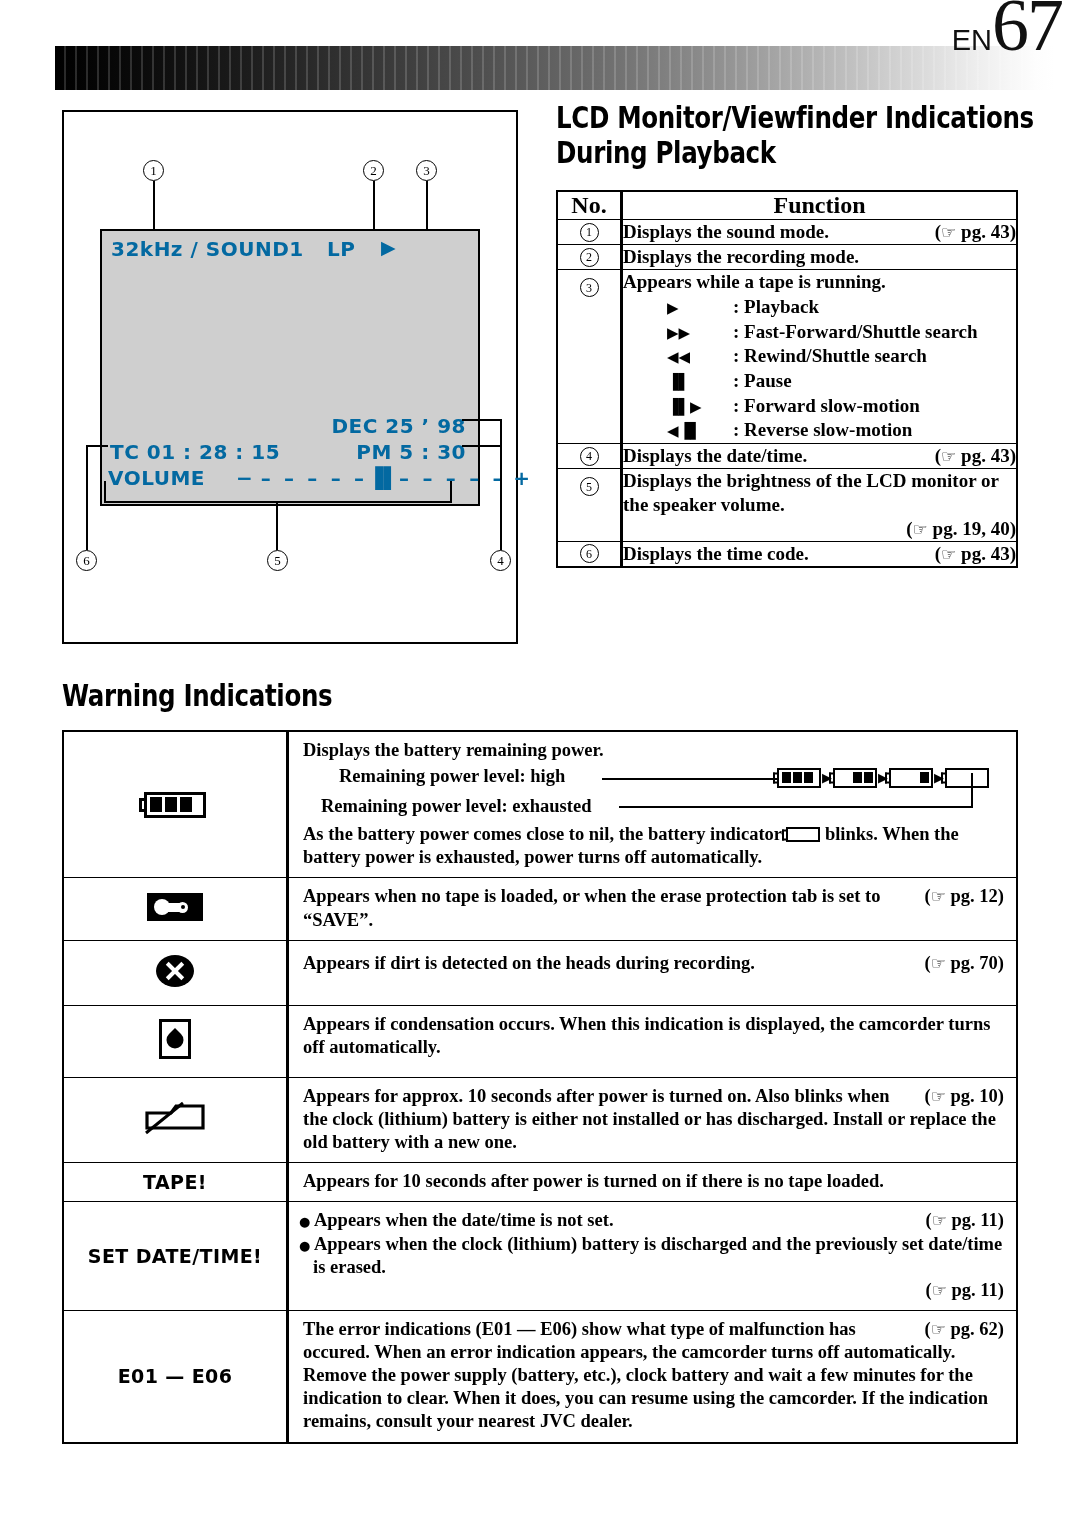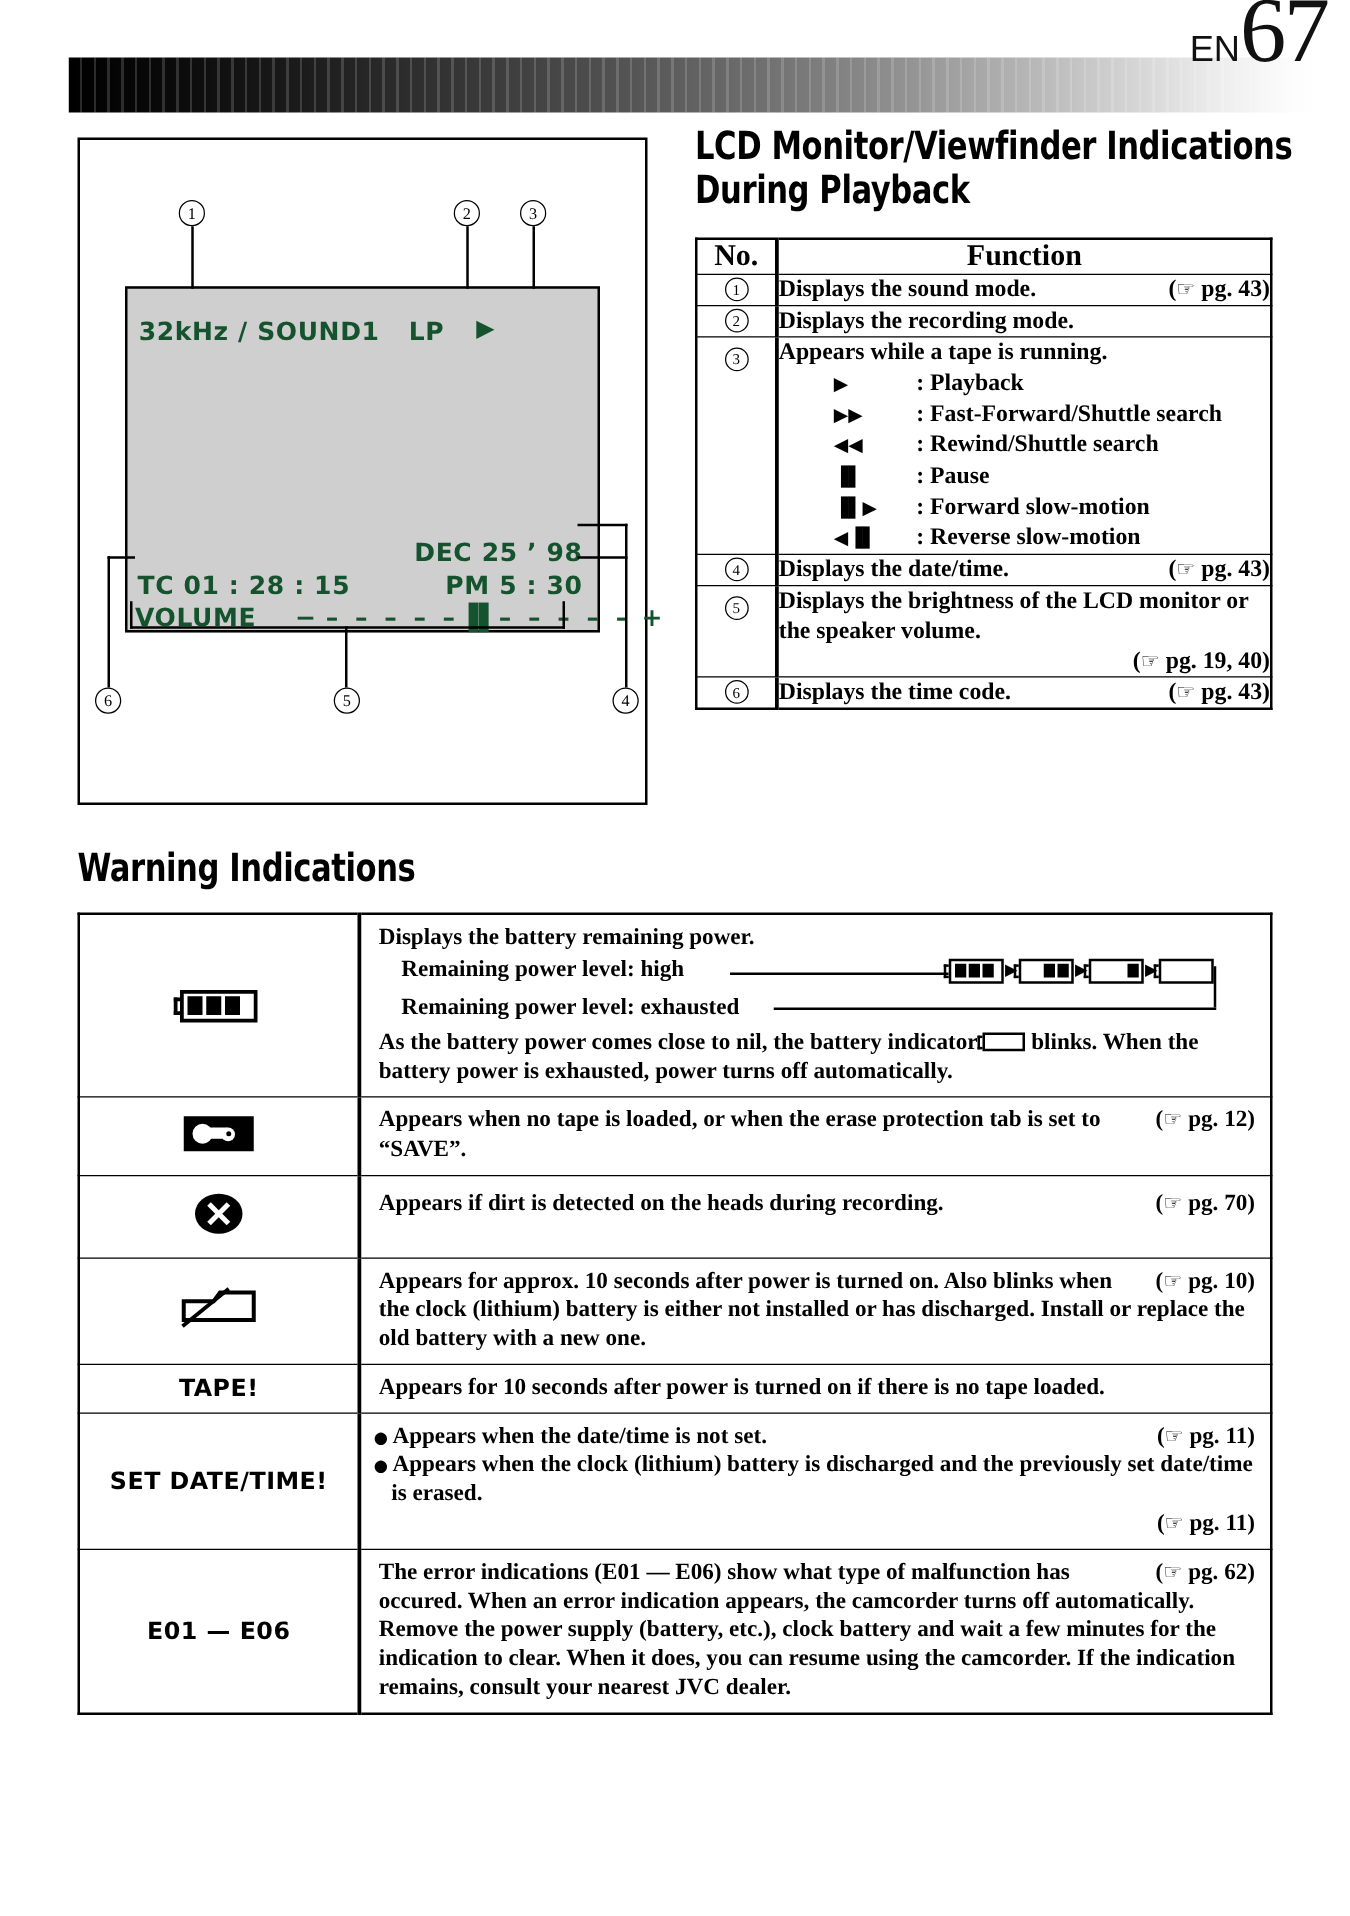--- a/index.html
+++ b/index.html
@@ -41,21 +41,21 @@
   #lcd-panel{
     position:absolute;left:62px;top:110px;width:456px;height:534px;
     border:2px solid #000;background:#fff;box-sizing:border-box;
   }
   #lcd-screen{
     position:absolute;left:36px;top:117px;width:380px;height:277px;
     border:2px solid #000;background:#cfcfcf;box-sizing:border-box;
   }
   .osd{
     position:absolute;font-family:"DejaVu Sans","Liberation Sans",sans-serif;
-    font-weight:bold;font-size:20px;letter-spacing:0.5px;white-space:nowrap;color:#14532d;margin-top:16px;
+    font-weight:bold;font-size:20px;letter-spacing:0.5px;white-space:nowrap;color:#0369a1;
   }
   #osd-sound{left:9px;top:6px;}
   #osd-mode{left:225px;top:6px;}
   #osd-play{left:279px;top:5px;font-size:19px;}
   #osd-date{right:12px;top:183px;text-align:right;}
   #osd-time{right:12px;top:209px;text-align:left;}
   #osd-tc{left:8px;top:209px;}
   #osd-volume{left:6px;top:235px;letter-spacing:0.5px;}
   .vol-dashes{letter-spacing:3.2px;}
 
@@ -321,21 +321,21 @@
         <span class="nub"></span>
         <span class="body">
               <span class="seg"></span>
               <span class="seg"></span>
               <span class="seg"></span>
             </span>
       </span>
     </td>
     <td class="wfn">
       <div>Displays the battery remaining power.</div>
-      <div style="position:relative;margin-left:18px;margin-top:3px;height:28px;">
+      <div style="position:relative;margin-left:36px;margin-top:3px;height:28px;">
         <span>Remaining power level: high</span>
         <span style="position:absolute;left:263px;top:13px;width:175px;height:2px;background:#000;"></span>
         <span style="position:absolute;left:438px;top:0px;white-space:nowrap;">
           <span class="bat bat-sm"><span class="nub"></span><span class="body">
                   <span class="seg"></span>
                   <span class="seg"></span>
                   <span class="seg"></span>
                 </span></span><span class="arrow-sm">▶</span><span class="bat bat-sm"><span class="nub"></span><span class="body" style="justify-content:flex-end;">
                   <span class="seg"></span>
                   <span class="seg"></span>
@@ -370,20 +370,28 @@
   <tr>
     <td class="ind-cell" style="padding:14px 4px;">
       <span class="head-ico"><span class="a"></span><span class="b"></span></span>
     </td>
     <td class="wfn" style="padding-bottom:26px;">
       <span class="pg">(<span class="hand">☞</span> <span>pg. 70</span>)</span>
       <span>Appears if dirt is detected on the heads during recording.</span>
     </td>
   </tr>
 
+  <tr>
+    <td class="ind-cell" style="padding:12px 4px;">
+      <span class="dew-ico"><span></span></span>
+    </td>
+    <td class="wfn" style="padding-bottom:18px;">
+      <span>Appears if condensation occurs. When this indication is displayed, the camcorder turns off automatically.</span>
+    </td>
+  </tr>
 
   <tr>
     <td class="ind-cell">
       <span class="clk-ico">
         <svg width="64" height="34" viewBox="0 0 64 34" aria-hidden="true">
           <path d="M4 12 L28 12 L33 5 L60 5 L60 27 L4 27 Z" fill="#fff" stroke="#000" stroke-width="3.2" stroke-linejoin="miter"></path>
           <line x1="3" y1="32" x2="40" y2="2" stroke="#000" stroke-width="3"></line>
         </svg>
       </span>
     </td>

